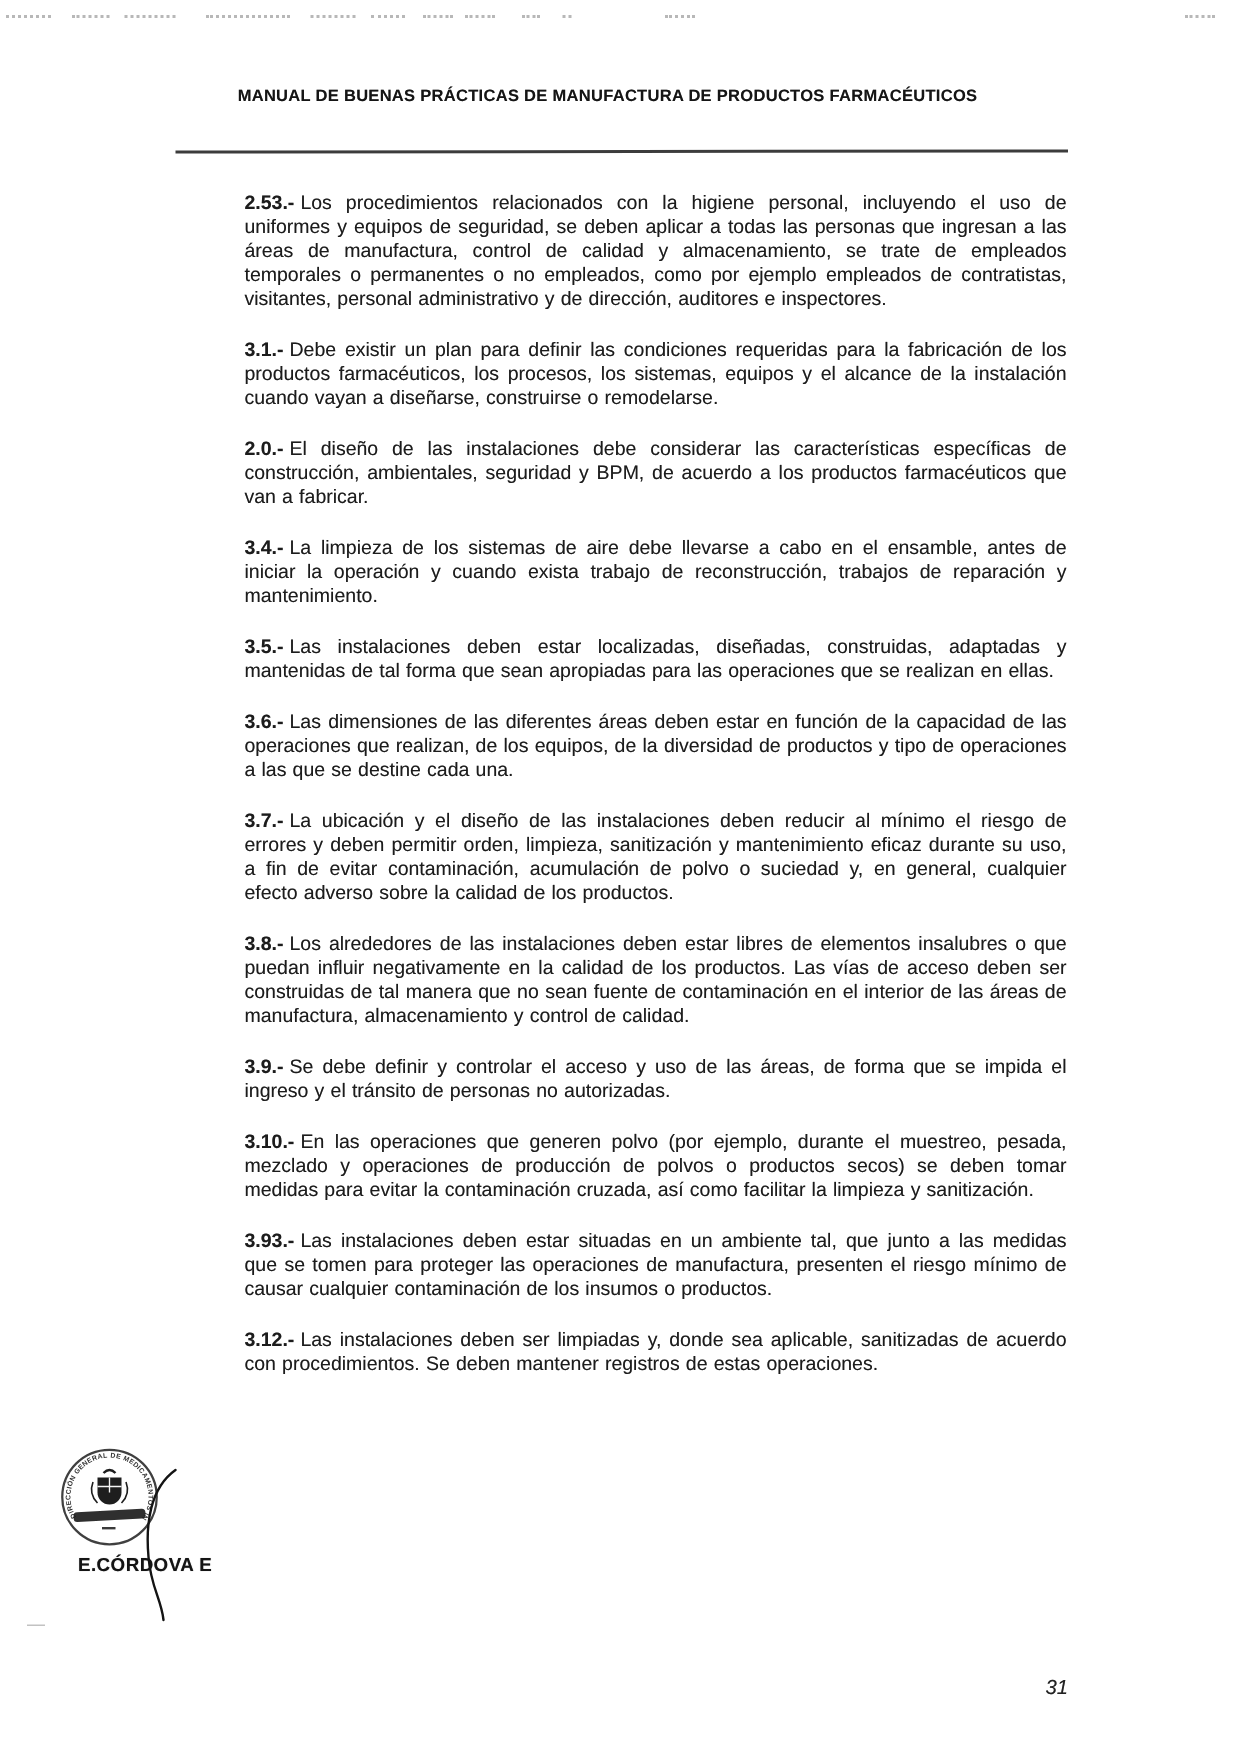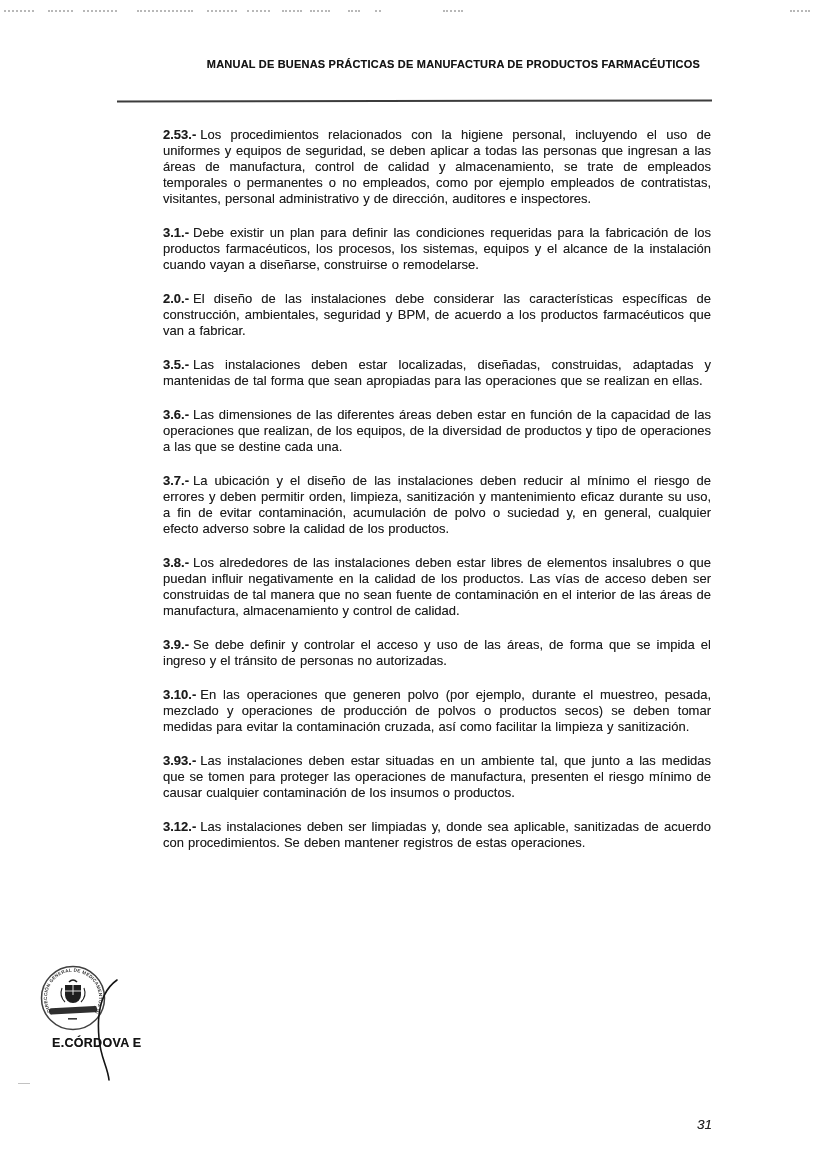--- a/index.html
+++ b/index.html
@@ -6,21 +6,21 @@
   body{
     width:828px;height:1170px;position:relative;overflow:hidden;
     background:#ffffff;
     font-family:"Liberation Sans", sans-serif;
     color:#1a1a1a;
   }
   .scan-dash{position:absolute;top:10px;height:0;border-top:2px dotted #b8b8b8;}
   .scan-dash.low{top:1083px;border-top:1px solid #c2c2c2;}
   .doc-header{
     position:absolute;top:57px;left:110px;width:590px;
-    text-align:right;font-size:11px;font-weight:bold;line-height:14px;
+    text-align:center;font-size:11px;font-weight:bold;line-height:14px;
     letter-spacing:0.2px;color:#151515;
     text-shadow:0 0 0.4px rgba(0,0,0,0.45);
   }
   .header-rule{
     position:absolute;top:100px;left:117px;width:595px;height:2px;
     background:#3c3c3c;transform:rotate(-0.08deg);
   }
   .content{
     position:absolute;top:127px;left:163px;width:548px;
     font-size:13px;line-height:16px;text-align:justify;
@@ -71,20 +71,21 @@
 <div class="content">
 
   <p class="para"><b class="pnum">2.53.-</b><span>Los procedimientos relacionados con la higiene personal, incluyendo el uso de uniformes y equipos de seguridad, se deben aplicar a todas las personas que ingresan a las áreas de manufactura, control de calidad y almacenamiento, se trate de empleados temporales o permanentes o no empleados, como por ejemplo empleados de contratistas, visitantes, personal administrativo y de dirección, auditores e inspectores.</span></p>
 
 
   <p class="para"><b class="pnum">3.1.-</b><span>Debe existir un plan para definir las condiciones requeridas para la fabricación de los productos farmacéuticos, los procesos, los sistemas, equipos y el alcance de la instalación cuando vayan a diseñarse, construirse o remodelarse.</span></p>
 
   <p class="para"><b class="pnum">2.0.-</b><span>El diseño de las instalaciones debe considerar las características específicas de construcción, ambientales, seguridad y BPM, de acuerdo a los productos farmacéuticos que van a fabricar.</span></p>
 
 
+  <p class="para"><b class="pnum">3.4.-</b><span>La limpieza de los sistemas de aire debe llevarse a cabo en el ensamble, antes de iniciar la operación y cuando exista trabajo de reconstrucción, trabajos de reparación y mantenimiento.</span></p>
 
   <p class="para"><b class="pnum">3.5.-</b><span>Las instalaciones deben estar localizadas, diseñadas, construidas, adaptadas y mantenidas de tal forma que sean apropiadas para las operaciones que se realizan en ellas.</span></p>
 
   <p class="para"><b class="pnum">3.6.-</b><span>Las dimensiones de las diferentes áreas deben estar en función de la capacidad de las operaciones que realizan, de los equipos, de la diversidad de productos y tipo de operaciones a las que se destine cada una.</span></p>
 
   <p class="para"><b class="pnum">3.7.-</b><span>La ubicación y el diseño de las instalaciones deben reducir al mínimo el riesgo de errores y deben permitir orden, limpieza, sanitización y mantenimiento eficaz durante su uso, a fin de evitar contaminación, acumulación de polvo o suciedad y, en general, cualquier efecto adverso sobre la calidad de los productos.</span></p>
 
   <p class="para"><b class="pnum">3.8.-</b><span>Los alrededores de las instalaciones deben estar libres de elementos insalubres o que puedan influir negativamente en la calidad de los productos. Las vías de acceso deben ser construidas de tal manera que no sean fuente de contaminación en el interior de las áreas de manufactura, almacenamiento y control de calidad.</span></p>
 
   <p class="para"><b class="pnum">3.9.-</b><span>Se debe definir y controlar el acceso y uso de las áreas, de forma que se impida el ingreso y el tránsito de personas no autorizadas.</span></p>

